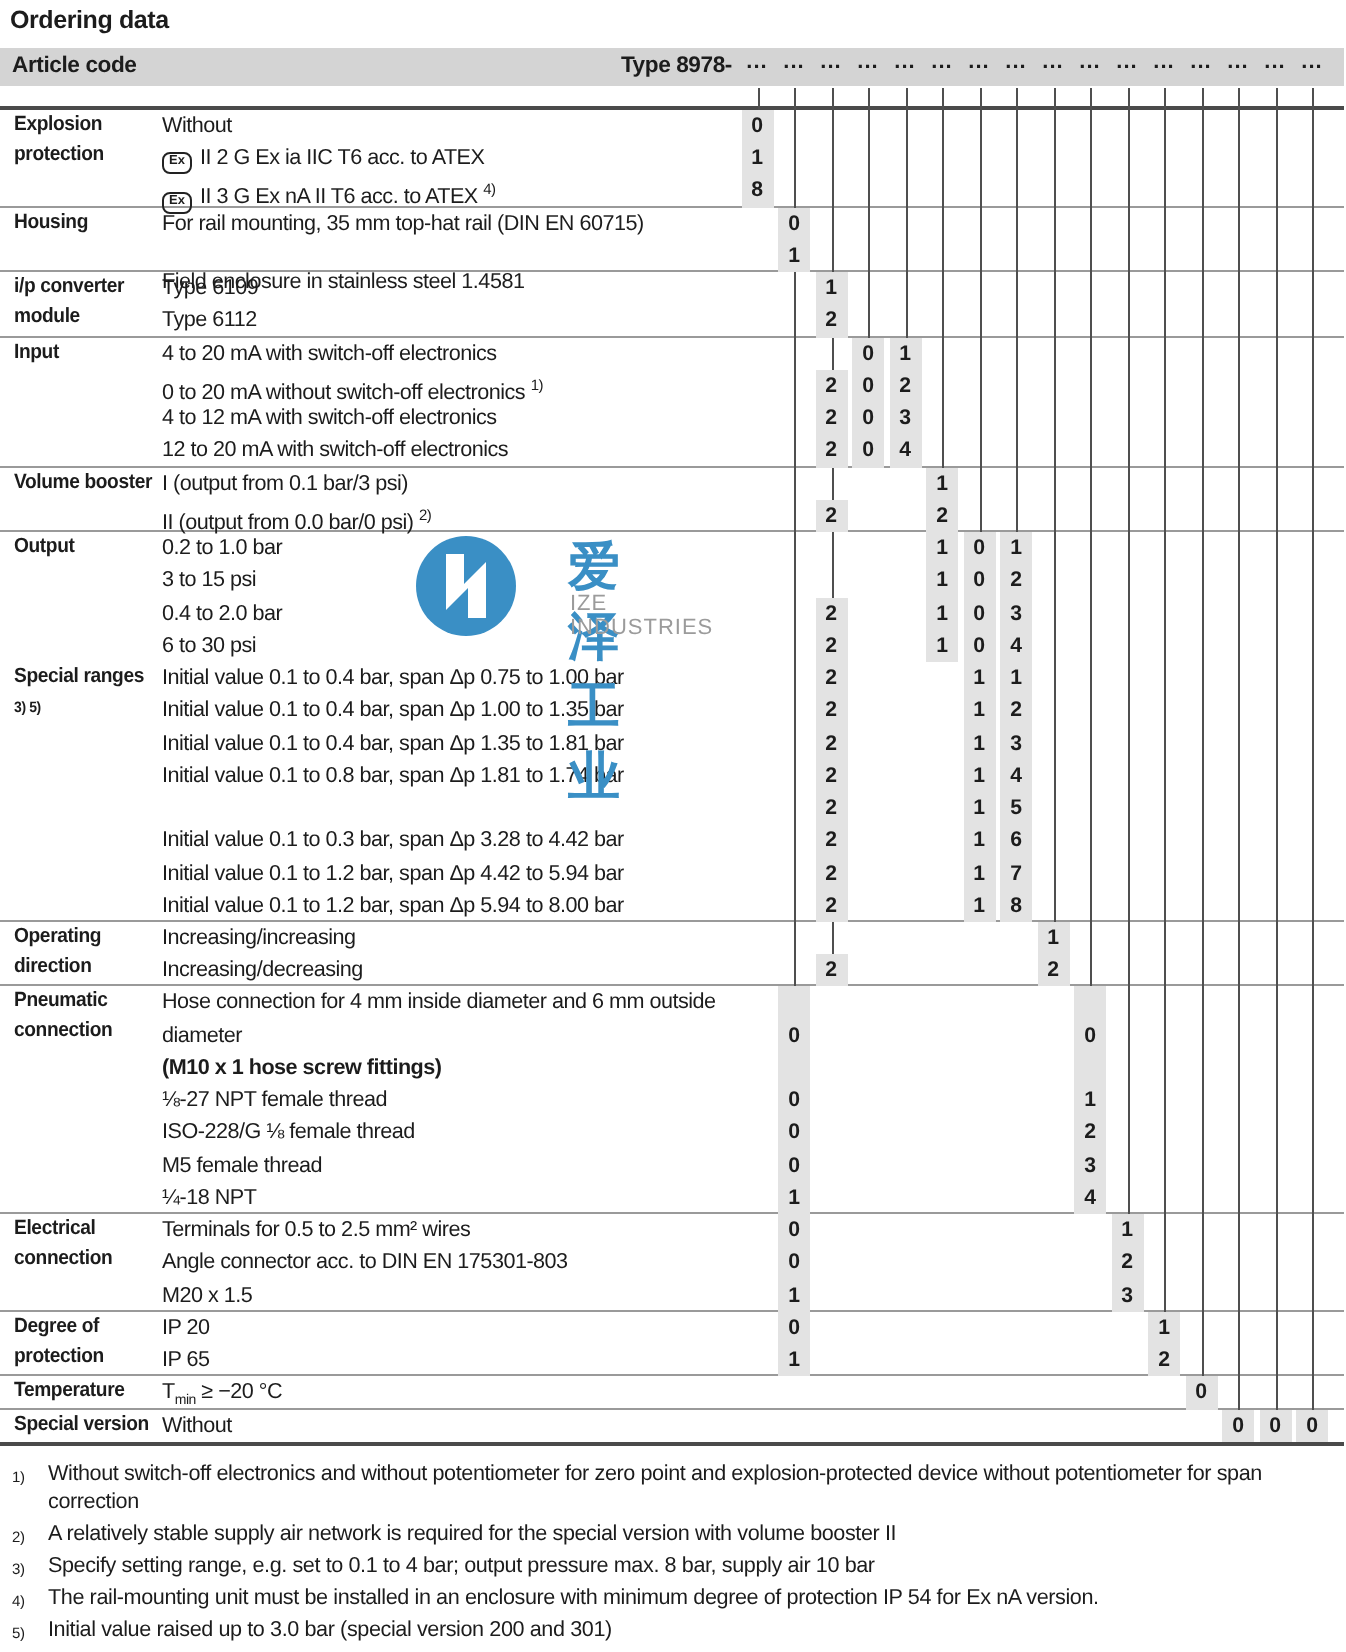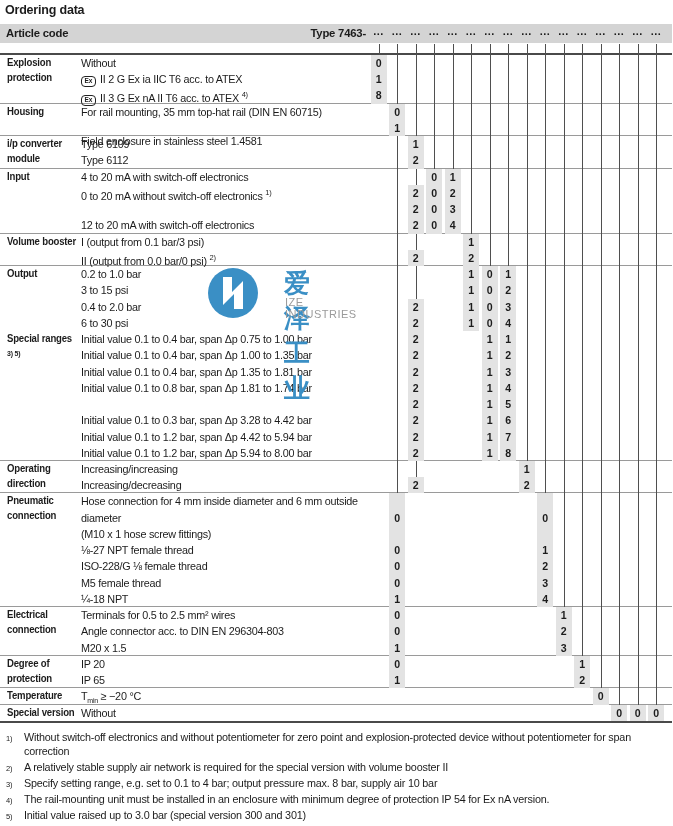--- a/index.html
+++ b/index.html
@@ -40,21 +40,21 @@
   .fnref{position:absolute;left:0;top:1px;font-size:7.5px;}
 </style>
 </head>
 <body>
 
 <div class="page">
   <div class="title">Ordering data</div>
 
   <div class="headerband">
     <span class="article-code">Article code</span>
-    <span class="type-label">Type 7463-</span>
+    <span class="type-label">Type 8978-</span>
     <span id="dots-row"><span class="dots" style="left: 370.5px;">...</span><span class="dots" style="left: 389px;">...</span><span class="dots" style="left: 407.5px;">...</span><span class="dots" style="left: 426px;">...</span><span class="dots" style="left: 444.5px;">...</span><span class="dots" style="left: 463px;">...</span><span class="dots" style="left: 481.5px;">...</span><span class="dots" style="left: 500px;">...</span><span class="dots" style="left: 518.5px;">...</span><span class="dots" style="left: 537px;">...</span><span class="dots" style="left: 555.5px;">...</span><span class="dots" style="left: 574px;">...</span><span class="dots" style="left: 592.5px;">...</span><span class="dots" style="left: 611px;">...</span><span class="dots" style="left: 629.5px;">...</span><span class="dots" style="left: 648px;">...</span></span>
   </div>
 
   <div id="grid">
       <div class="hline strong" style="top: 53px; left: 0px; width: 672px; height: 1.6px;"></div>
       <div class="cat" style="top: 56px;">Explosion protection</div>
       <div class="desc" style="top: 55px; height: 16.24px; line-height: 16.24px;">Without</div>
       <div class="cell" style="top: 55px; left: 370.5px; width: 16px; height: 16.24px; line-height: 16.24px;">0</div>
       <div class="desc" style="top: 71.24px; height: 16.24px; line-height: 16.24px;"><span class="exicon">Ex</span>II 2 G Ex ia IIC T6 acc. to ATEX</div>
       <div class="cell" style="top: 71.24px; left: 370.5px; width: 16px; height: 16.24px; line-height: 16.24px;">1</div>
@@ -74,20 +74,21 @@
       <div class="cell" style="top: 152.44px; left: 407.5px; width: 16px; height: 16.24px; line-height: 16.24px;">2</div>
       <div class="hline" style="top: 167.68px; left: 0px; width: 672px; height: 1px;"></div>
       <div class="cat" style="top: 169.68px;">Input</div>
       <div class="desc" style="top: 168.68px; height: 16.24px; line-height: 16.24px;">4 to 20 mA with switch-off electronics</div>
       <div class="cell" style="top: 168.68px; left: 426px; width: 16px; height: 16.24px; line-height: 16.24px;">0</div>
       <div class="cell" style="top: 168.68px; left: 444.5px; width: 16px; height: 16.24px; line-height: 16.24px;">1</div>
       <div class="desc" style="top: 184.92px; height: 16.24px; line-height: 16.24px;">0 to 20 mA without switch-off electronics <sup>1)</sup></div>
       <div class="cell" style="top: 184.92px; left: 407.5px; width: 16px; height: 16.24px; line-height: 16.24px;">2</div>
       <div class="cell" style="top: 184.92px; left: 426px; width: 16px; height: 16.24px; line-height: 16.24px;">0</div>
       <div class="cell" style="top: 184.92px; left: 444.5px; width: 16px; height: 16.24px; line-height: 16.24px;">2</div>
+      <div class="desc" style="top: 201.16px; height: 16.24px; line-height: 16.24px;">4 to 12 mA with switch-off electronics</div>
       <div class="cell" style="top: 201.16px; left: 407.5px; width: 16px; height: 16.24px; line-height: 16.24px;">2</div>
       <div class="cell" style="top: 201.16px; left: 426px; width: 16px; height: 16.24px; line-height: 16.24px;">0</div>
       <div class="cell" style="top: 201.16px; left: 444.5px; width: 16px; height: 16.24px; line-height: 16.24px;">3</div>
       <div class="desc" style="top: 217.4px; height: 16.24px; line-height: 16.24px;">12 to 20 mA with switch-off electronics</div>
       <div class="cell" style="top: 217.4px; left: 407.5px; width: 16px; height: 16.24px; line-height: 16.24px;">2</div>
       <div class="cell" style="top: 217.4px; left: 426px; width: 16px; height: 16.24px; line-height: 16.24px;">0</div>
       <div class="cell" style="top: 217.4px; left: 444.5px; width: 16px; height: 16.24px; line-height: 16.24px;">4</div>
       <div class="hline" style="top: 232.64px; left: 0px; width: 672px; height: 1px;"></div>
       <div class="cat" style="top: 234.64px;">Volume booster</div>
       <div class="desc" style="top: 233.64px; height: 16.24px; line-height: 16.24px;">I (output from 0.1 bar/3 psi)</div>
@@ -155,41 +156,41 @@
       <div class="cell" style="top: 477.24px; left: 407.5px; width: 16px; height: 16.24px; line-height: 16.24px;">2</div>
       <div class="cell" style="top: 477.24px; left: 518.5px; width: 16px; height: 16.24px; line-height: 16.24px;">2</div>
       <div class="hline" style="top: 492.48px; left: 0px; width: 672px; height: 1px;"></div>
       <div class="cat" style="top: 494.48px;">Pneumatic connection</div>
       <div class="desc" style="top: 493.48px; height: 16.24px; line-height: 16.24px;">Hose connection for 4 mm inside diameter and 6 mm outside</div>
       <div class="cell" style="top: 493.48px; left: 389px; width: 16px; height: 16.24px;"></div>
       <div class="cell" style="top: 493.48px; left: 537px; width: 16px; height: 16.24px;"></div>
       <div class="desc" style="top: 509.72px; height: 16.24px; line-height: 16.24px;">diameter</div>
       <div class="cell" style="top: 509.72px; left: 389px; width: 16px; height: 16.24px; line-height: 16.24px;">0</div>
       <div class="cell" style="top: 509.72px; left: 537px; width: 16px; height: 16.24px; line-height: 16.24px;">0</div>
-      <div class="desc" style="top: 525.96px; height: 16.24px; line-height: 16.24px;">(M10 x 1 hose screw fittings)</div>
+      <div class="desc" style="top: 525.96px; height: 16.24px; line-height: 16.24px; font-weight: bold;">(M10 x 1 hose screw fittings)</div>
       <div class="cell" style="top: 525.96px; left: 389px; width: 16px; height: 16.24px;"></div>
       <div class="cell" style="top: 525.96px; left: 537px; width: 16px; height: 16.24px;"></div>
       <div class="desc" style="top: 542.2px; height: 16.24px; line-height: 16.24px;">⅛-27 NPT female thread</div>
       <div class="cell" style="top: 542.2px; left: 389px; width: 16px; height: 16.24px; line-height: 16.24px;">0</div>
       <div class="cell" style="top: 542.2px; left: 537px; width: 16px; height: 16.24px; line-height: 16.24px;">1</div>
       <div class="desc" style="top: 558.44px; height: 16.24px; line-height: 16.24px;">ISO-228/G ⅛ female thread</div>
       <div class="cell" style="top: 558.44px; left: 389px; width: 16px; height: 16.24px; line-height: 16.24px;">0</div>
       <div class="cell" style="top: 558.44px; left: 537px; width: 16px; height: 16.24px; line-height: 16.24px;">2</div>
       <div class="desc" style="top: 574.68px; height: 16.24px; line-height: 16.24px;">M5 female thread</div>
       <div class="cell" style="top: 574.68px; left: 389px; width: 16px; height: 16.24px; line-height: 16.24px;">0</div>
       <div class="cell" style="top: 574.68px; left: 537px; width: 16px; height: 16.24px; line-height: 16.24px;">3</div>
       <div class="desc" style="top: 590.92px; height: 16.24px; line-height: 16.24px;">¼-18 NPT</div>
       <div class="cell" style="top: 590.92px; left: 389px; width: 16px; height: 16.24px; line-height: 16.24px;">1</div>
       <div class="cell" style="top: 590.92px; left: 537px; width: 16px; height: 16.24px; line-height: 16.24px;">4</div>
       <div class="hline" style="top: 606.16px; left: 0px; width: 672px; height: 1px;"></div>
       <div class="cat" style="top: 608.16px;">Electrical connection</div>
       <div class="desc" style="top: 607.16px; height: 16.24px; line-height: 16.24px;">Terminals for 0.5 to 2.5 mm² wires</div>
       <div class="cell" style="top: 607.16px; left: 389px; width: 16px; height: 16.24px; line-height: 16.24px;">0</div>
       <div class="cell" style="top: 607.16px; left: 555.5px; width: 16px; height: 16.24px; line-height: 16.24px;">1</div>
-      <div class="desc" style="top: 623.4px; height: 16.24px; line-height: 16.24px;">Angle connector acc. to DIN EN 296304-803</div>
+      <div class="desc" style="top: 623.4px; height: 16.24px; line-height: 16.24px;">Angle connector acc. to DIN EN 175301-803</div>
       <div class="cell" style="top: 623.4px; left: 389px; width: 16px; height: 16.24px; line-height: 16.24px;">0</div>
       <div class="cell" style="top: 623.4px; left: 555.5px; width: 16px; height: 16.24px; line-height: 16.24px;">2</div>
       <div class="desc" style="top: 639.64px; height: 16.24px; line-height: 16.24px;">M20 x 1.5</div>
       <div class="cell" style="top: 639.64px; left: 389px; width: 16px; height: 16.24px; line-height: 16.24px;">1</div>
       <div class="cell" style="top: 639.64px; left: 555.5px; width: 16px; height: 16.24px; line-height: 16.24px;">3</div>
       <div class="hline" style="top: 654.88px; left: 0px; width: 672px; height: 1px;"></div>
       <div class="cat" style="top: 656.88px;">Degree of protection</div>
       <div class="desc" style="top: 655.88px; height: 16.24px; line-height: 16.24px;">IP 20</div>
       <div class="cell" style="top: 655.88px; left: 389px; width: 16px; height: 16.24px; line-height: 16.24px;">0</div>
       <div class="cell" style="top: 655.88px; left: 574px; width: 16px; height: 16.24px; line-height: 16.24px;">1</div>
@@ -234,15 +235,15 @@
     </span>
     <span class="wm-cn">爱泽工业</span>
     <span class="wm-en">IZE INDUSTRIES</span>
   </div>
 
   <div class="footnotes" id="footnotes">
       <div class="fn"><span class="fnref">1)</span><span>Without switch-off electronics and without potentiometer for zero point and explosion-protected device without potentiometer for span correction</span></div>
       <div class="fn"><span class="fnref">2)</span><span>A relatively stable supply air network is required for the special version with volume booster II</span></div>
       <div class="fn"><span class="fnref">3)</span><span>Specify setting range, e.g. set to 0.1 to 4 bar; output pressure max. 8 bar, supply air 10 bar</span></div>
       <div class="fn"><span class="fnref">4)</span><span>The rail-mounting unit must be installed in an enclosure with minimum degree of protection IP 54 for Ex nA version.</span></div>
-      <div class="fn"><span class="fnref">5)</span><span>Initial value raised up to 3.0 bar (special version 300 and 301)</span></div>
+      <div class="fn"><span class="fnref">5)</span><span>Initial value raised up to 3.0 bar (special version 200 and 301)</span></div>
     </div>
 </div>
 
 </body></html>

